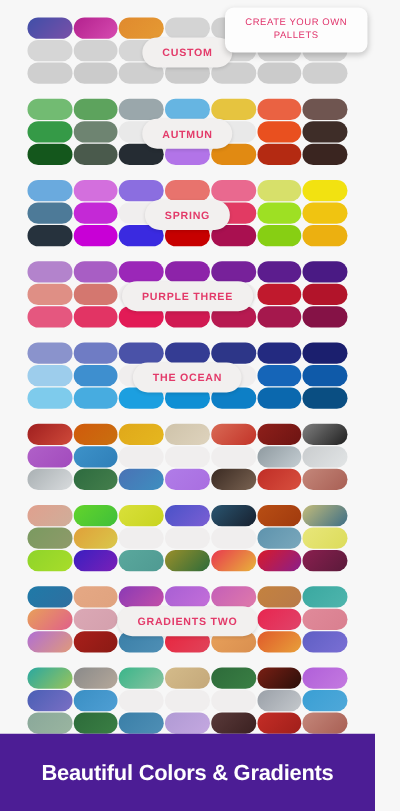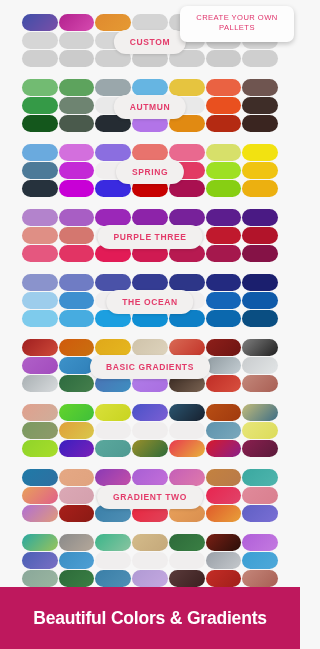--- a/index.html
+++ b/index.html
@@ -233,21 +233,20 @@
           <div class="sw" style="background-image: linear-gradient(135deg, rgb(143, 154, 160), rgb(196, 205, 210));"></div>
           <div class="sw" style="background-image: linear-gradient(135deg, rgb(201, 204, 206), rgb(226, 229, 230));"></div>
           <div class="sw" style="background-image: linear-gradient(135deg, rgb(169, 176, 179), rgb(216, 219, 221));"></div>
           <div class="sw" style="background-image: linear-gradient(135deg, rgb(45, 107, 63), rgb(69, 127, 76));"></div>
           <div class="sw" style="background-image: linear-gradient(135deg, rgb(74, 114, 181), rgb(62, 143, 192));"></div>
           <div class="sw" style="background-image: linear-gradient(135deg, rgb(176, 124, 232), rgb(169, 110, 224));"></div>
           <div class="sw" style="background-image: linear-gradient(135deg, rgb(58, 42, 34), rgb(122, 99, 82));"></div>
           <div class="sw" style="background-image: linear-gradient(135deg, rgb(192, 45, 38), rgb(216, 80, 63));"></div>
           <div class="sw" style="background-image: linear-gradient(135deg, rgb(196, 135, 122), rgb(168, 95, 84));"></div>
         </div>
-        <div class="label" style="color: rgb(227, 59, 106);">BASIC GRADIENTS</div>
       </div>
       <div class="palette">
         <div class="grid">
           <div class="sw" style="background-image: linear-gradient(135deg, rgb(224, 160, 142), rgb(207, 174, 154));"></div>
           <div class="sw" style="background-image: linear-gradient(135deg, rgb(99, 212, 43), rgb(63, 191, 58));"></div>
           <div class="sw" style="background-image: linear-gradient(135deg, rgb(217, 224, 58), rgb(200, 212, 32));"></div>
           <div class="sw" style="background-image: linear-gradient(135deg, rgb(74, 82, 200), rgb(123, 95, 212));"></div>
           <div class="sw" style="background-image: linear-gradient(135deg, rgb(42, 85, 112), rgb(23, 32, 46));"></div>
           <div class="sw" style="background-image: linear-gradient(135deg, rgb(184, 78, 20), rgb(160, 58, 14));"></div>
           <div class="sw" style="background-image: linear-gradient(135deg, rgb(194, 187, 122), rgb(61, 110, 134));"></div>
@@ -284,21 +283,21 @@
           <div class="sw" style="background-image: linear-gradient(135deg, rgb(232, 37, 79), rgb(224, 68, 106));"></div>
           <div class="sw" style="background-image: linear-gradient(135deg, rgb(224, 138, 154), rgb(217, 127, 143));"></div>
           <div class="sw" style="background-image: linear-gradient(135deg, rgb(176, 111, 212), rgb(224, 154, 122));"></div>
           <div class="sw" style="background-image: linear-gradient(135deg, rgb(168, 31, 26), rgb(138, 26, 20));"></div>
           <div class="sw" style="background-image: linear-gradient(135deg, rgb(58, 127, 168), rgb(79, 143, 181));"></div>
           <div class="sw" style="background-image: linear-gradient(135deg, rgb(232, 37, 63), rgb(224, 68, 90));"></div>
           <div class="sw" style="background-image: linear-gradient(135deg, rgb(232, 160, 90), rgb(217, 143, 79));"></div>
           <div class="sw" style="background-image: linear-gradient(135deg, rgb(224, 90, 42), rgb(232, 160, 58));"></div>
           <div class="sw" style="background-image: linear-gradient(135deg, rgb(95, 95, 196), rgb(122, 111, 212));"></div>
         </div>
-        <div class="label" style="color: rgb(227, 59, 106);">GRADIENT TWO</div>
+        <div class="label" style="color: rgb(227, 59, 106);">GRADIENTS TWO</div>
       </div>
       <div class="palette">
         <div class="grid">
           <div class="sw" style="background-image: linear-gradient(135deg, rgb(42, 168, 160), rgb(154, 196, 90));"></div>
           <div class="sw" style="background-image: linear-gradient(135deg, rgb(138, 138, 138), rgb(181, 168, 154));"></div>
           <div class="sw" style="background-image: linear-gradient(135deg, rgb(58, 181, 138), rgb(138, 196, 160));"></div>
           <div class="sw" style="background-image: linear-gradient(135deg, rgb(212, 187, 138), rgb(196, 168, 122));"></div>
           <div class="sw" style="background-image: linear-gradient(135deg, rgb(45, 107, 58), rgb(58, 127, 68));"></div>
           <div class="sw" style="background-image: linear-gradient(135deg, rgb(122, 31, 20), rgb(42, 15, 10));"></div>
           <div class="sw" style="background-image: linear-gradient(135deg, rgb(176, 95, 217), rgb(196, 122, 224));"></div>
@@ -318,17 +317,17 @@
           <div class="sw" style="background-image: linear-gradient(135deg, rgb(196, 135, 122), rgb(168, 95, 84));"></div>
         </div>
       </div>
     </div>
 
   <div class="callout">
     <span>CREATE YOUR OWN</span>
     <span>PALLETS</span>
   </div>
 
-  <div class="banner" style="background: #be185d;">
+  <div class="banner" style="background: #4c1d95;">
     <span>Beautiful Colors &amp; Gradients</span>
   </div>
 
 </div>
 
 </body></html>

